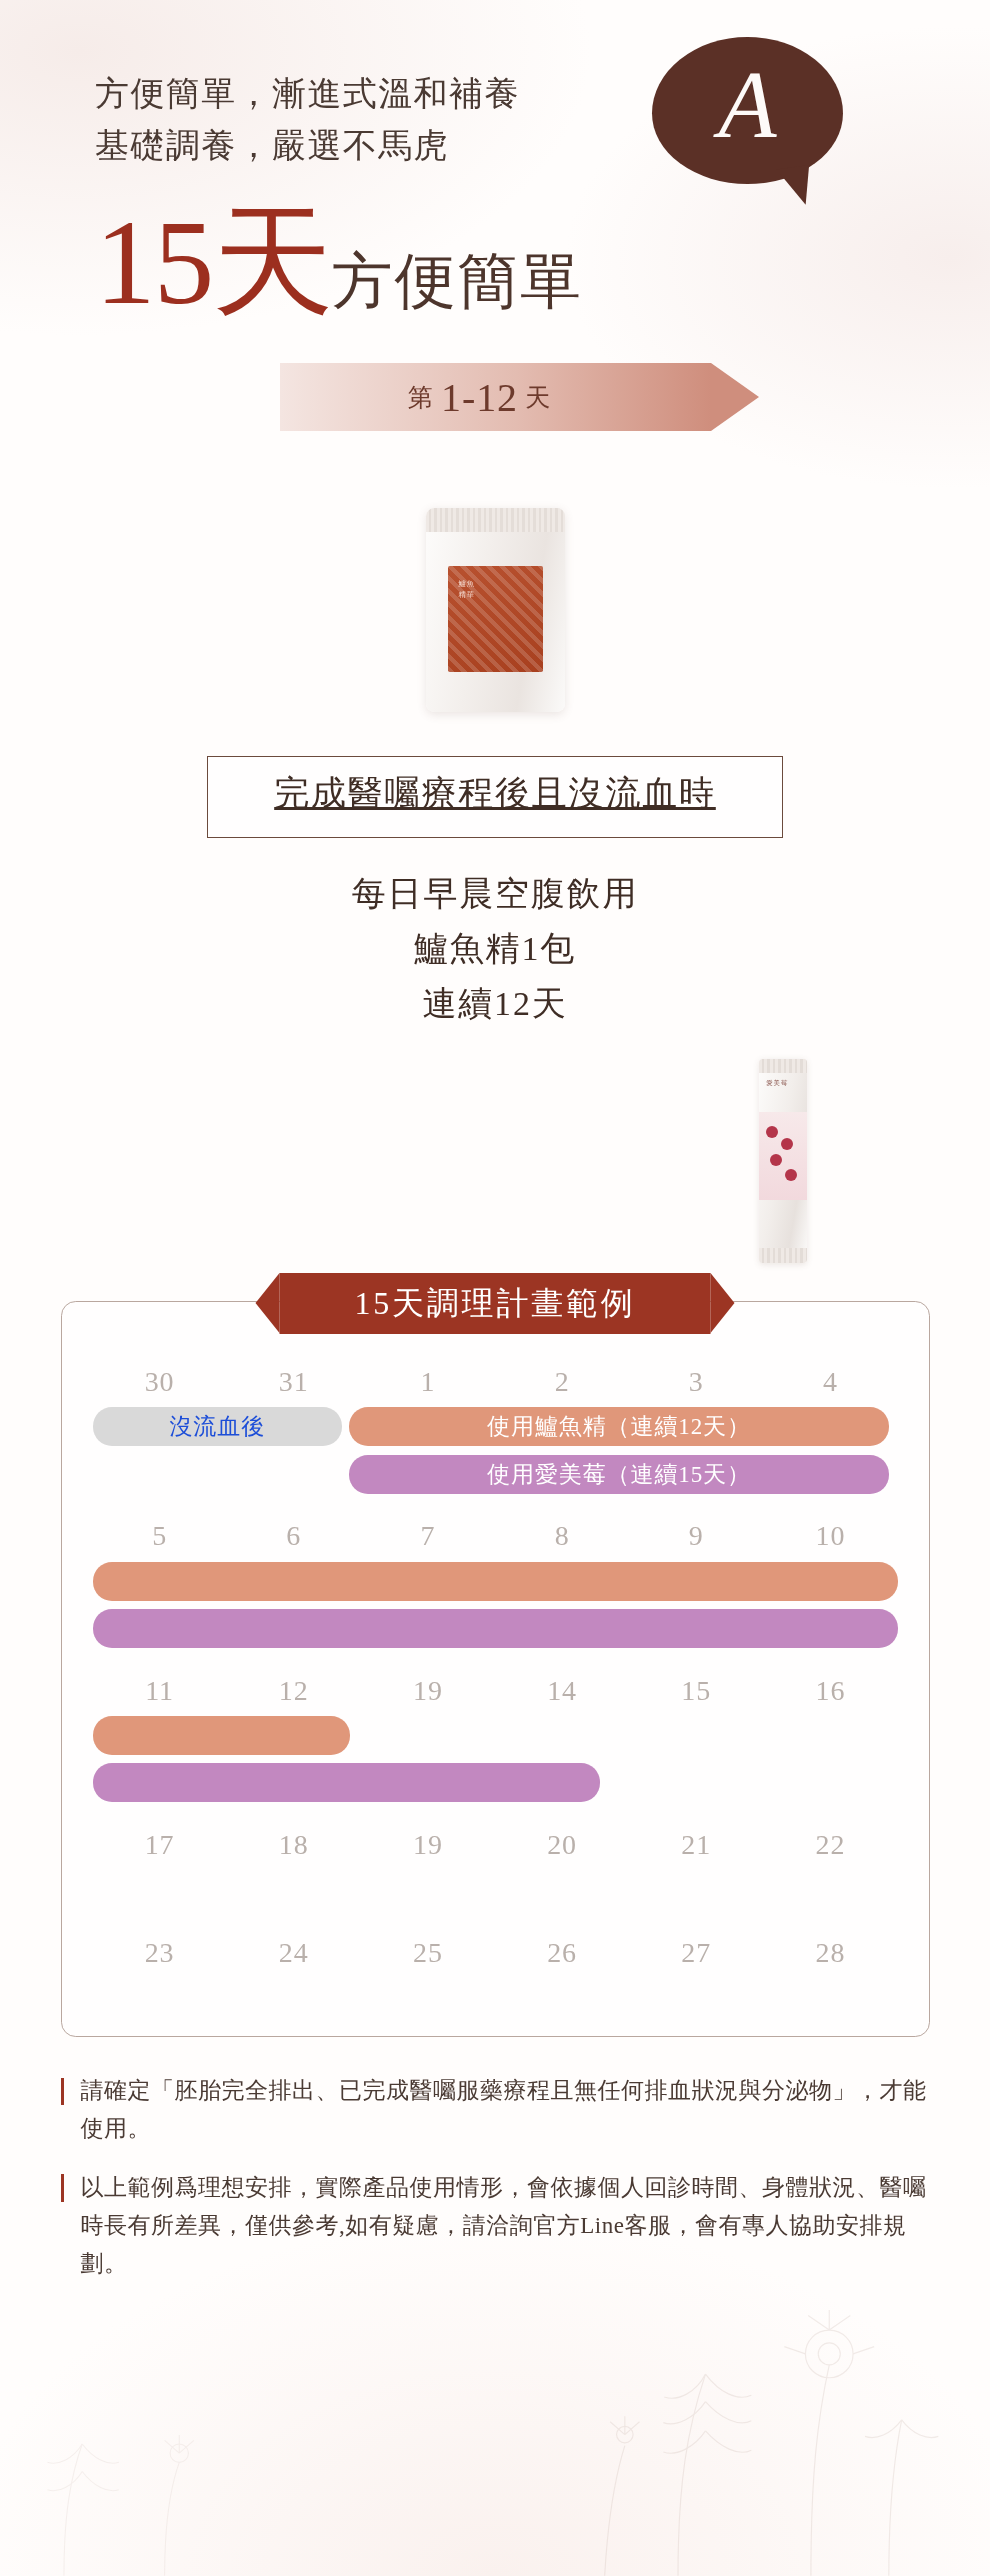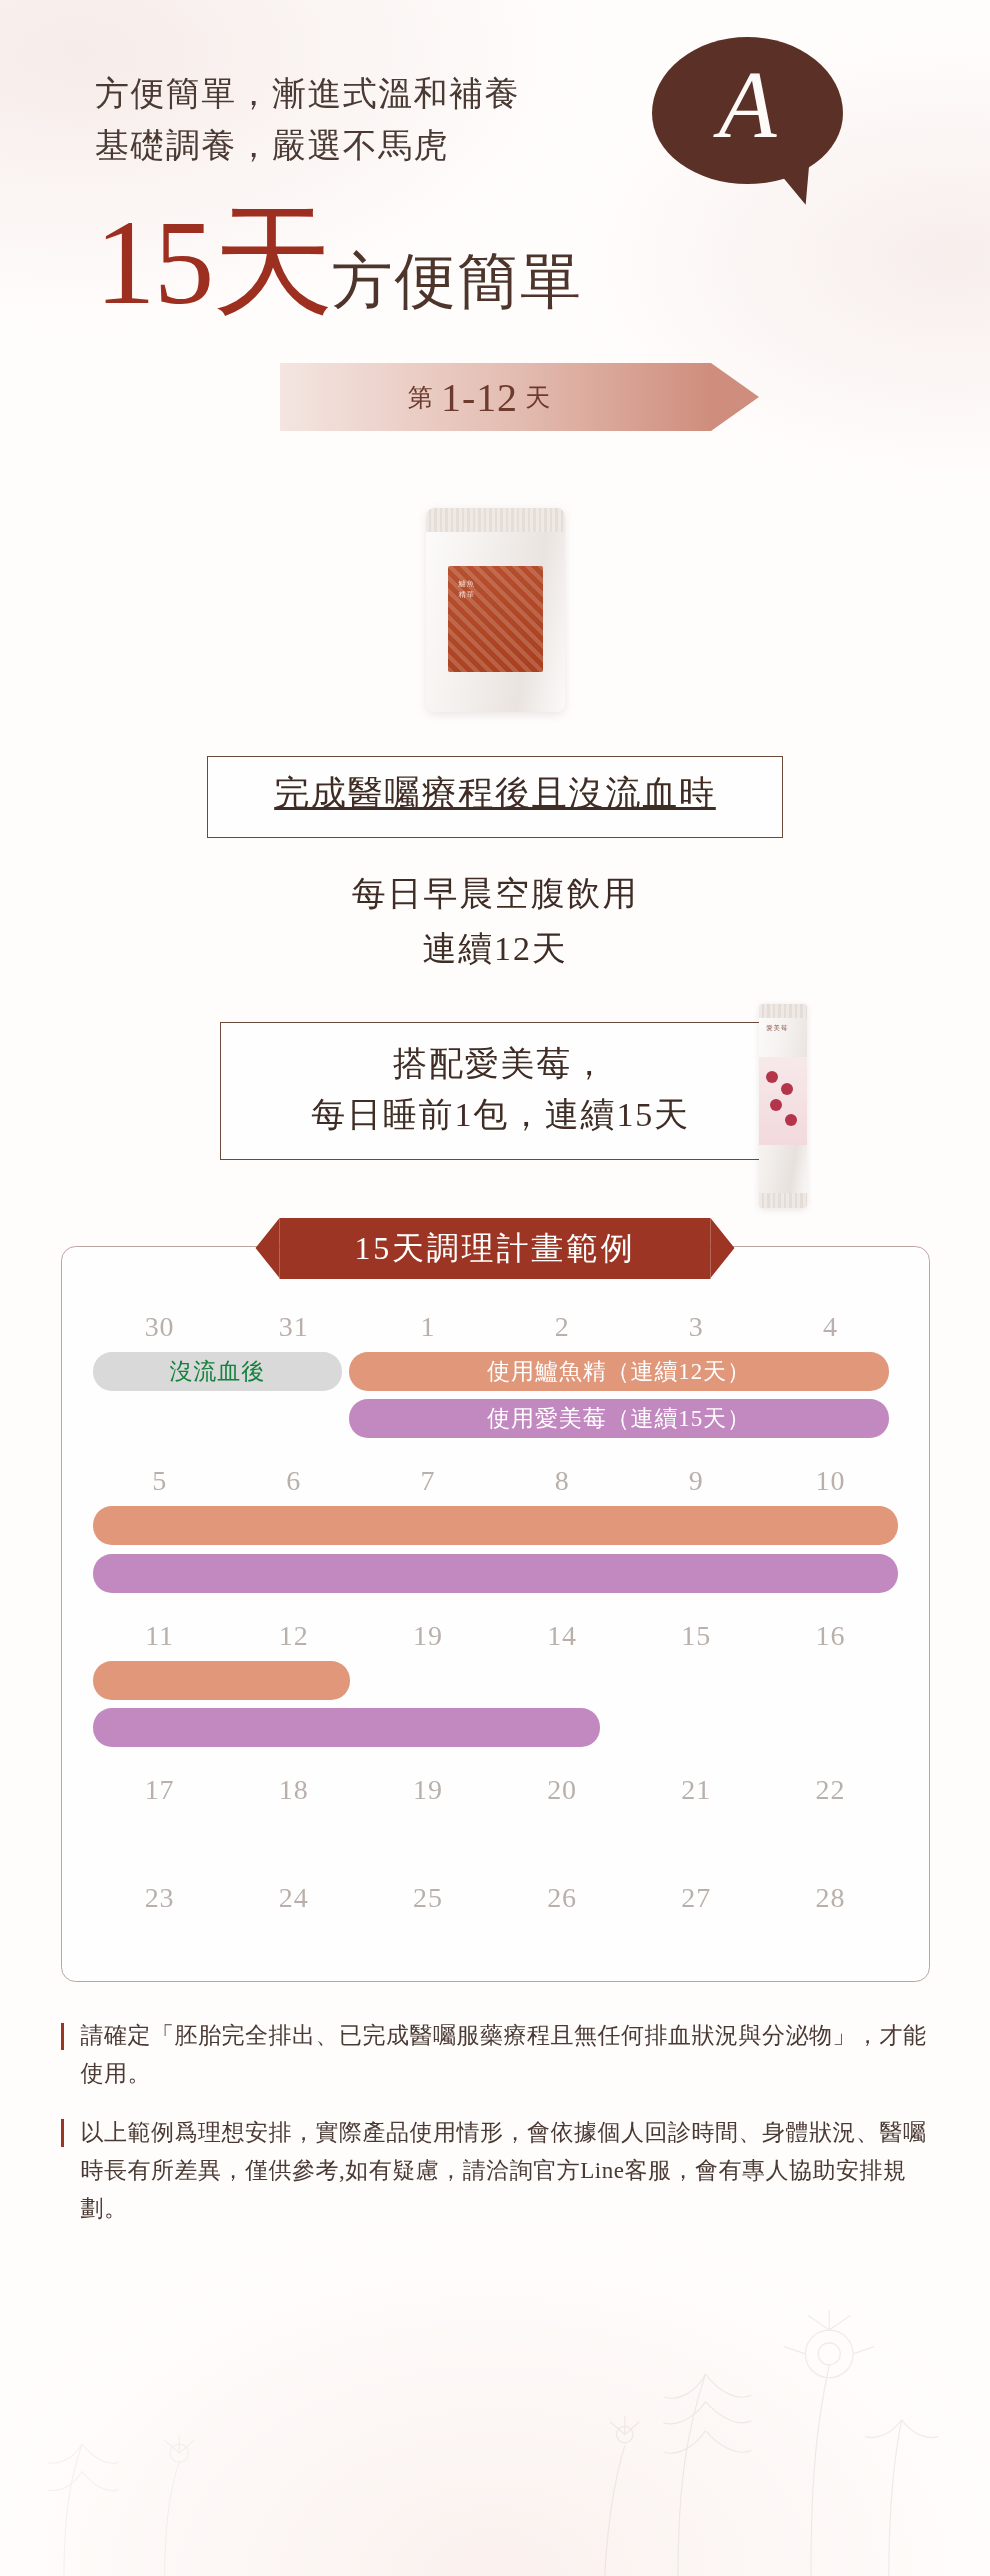--- a/index.html
+++ b/index.html
@@ -322,21 +322,21 @@
     border-radius: 19px;
     display: flex;
     align-items: center;
     justify-content: center;
     font-size: 23px;
     letter-spacing: 0.9px;
     color: #fff;
     margin-bottom: 8.3px;
     box-sizing: border-box;
   }
-  .bar.grey { background: #d9d9d9; color: #15803d; }
+  .bar.grey { background: #d9d9d9; color: #1d4ed8; }
   .bar.salmon { background: #e0977a; }
   .bar.purple { background: #c288c0; }
   .bar-row { display: flex; gap: 7.3px; }
 
   
   .notes {
     margin: 35px auto 0;
     width: 869px;
     font-size: 23px;
     line-height: 1.66;
@@ -428,28 +428,25 @@
       <div class="pouch-label">
         <div class="tiny">鱸魚<br>精華</div>
       </div>
     </div>
   </div>
 
   <div class="boxed">完成醫囑療程後且沒流血時</div>
 
   <div class="dose">
     <div>每日早晨空腹飲用</div>
+    <div>鱸魚精1包</div>
     <div>連續12天</div>
   </div>
 
   <div class="boxed2-wrap">
-    <div class="boxed2">
-      <div>搭配愛美莓，</div>
-      <div>每日睡前1包，連續15天</div>
-    </div>
     <div class="stick">
       <div class="s-top"></div>
       <div class="s-text">愛美莓</div>
       <div class="s-band">
         <span class="berry" style="left:7.3px; top:14.7px;"></span>
         <span class="berry" style="left:22px; top:26px;"></span>
         <span class="berry" style="left:11px; top:42px;"></span>
         <span class="berry" style="left:26px; top:57px;"></span>
       </div>
       <div class="s-bot"></div>

